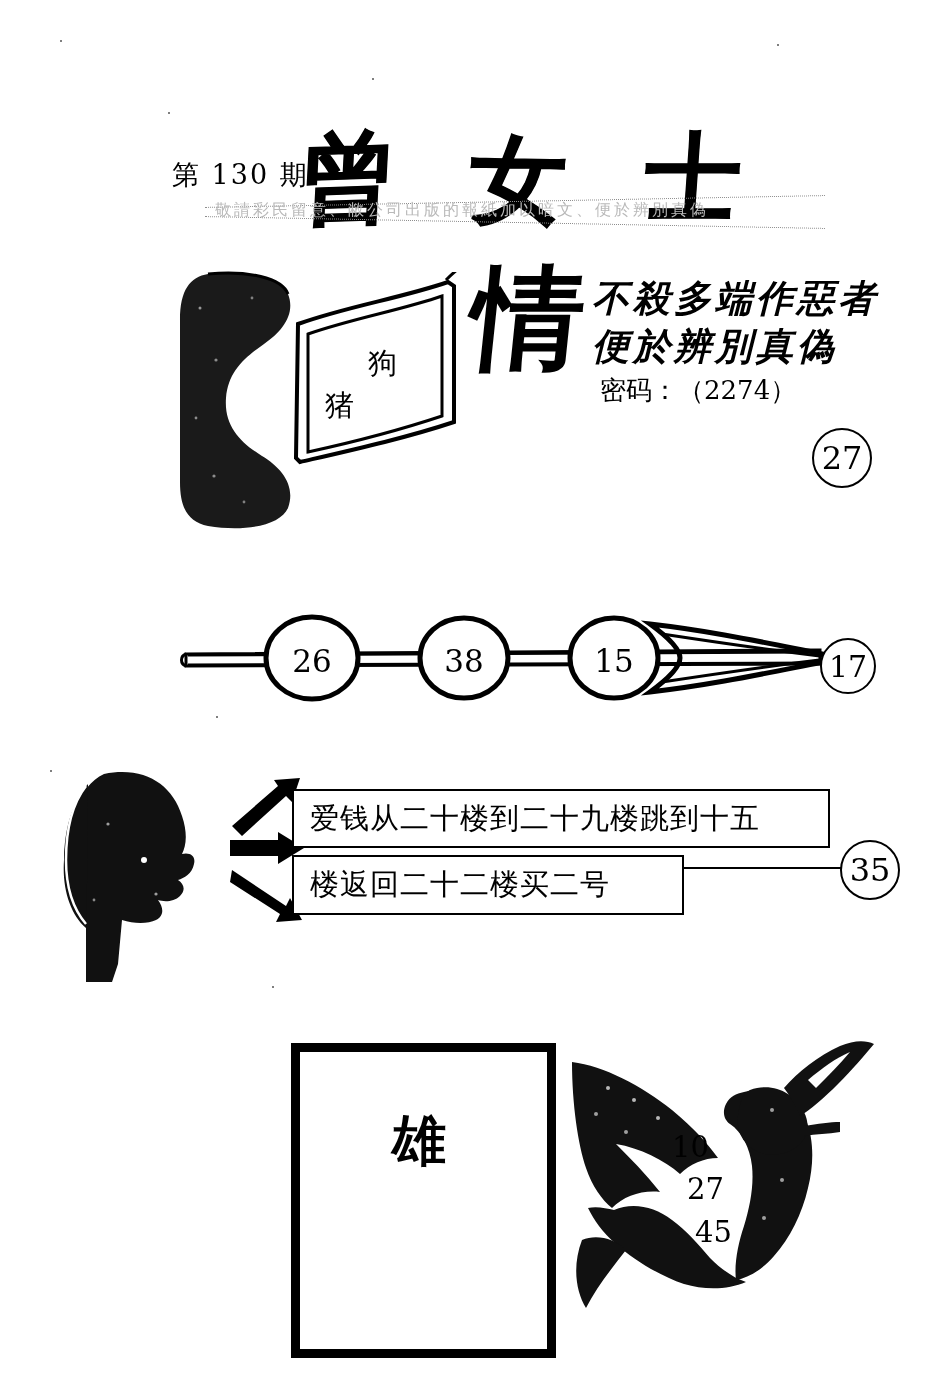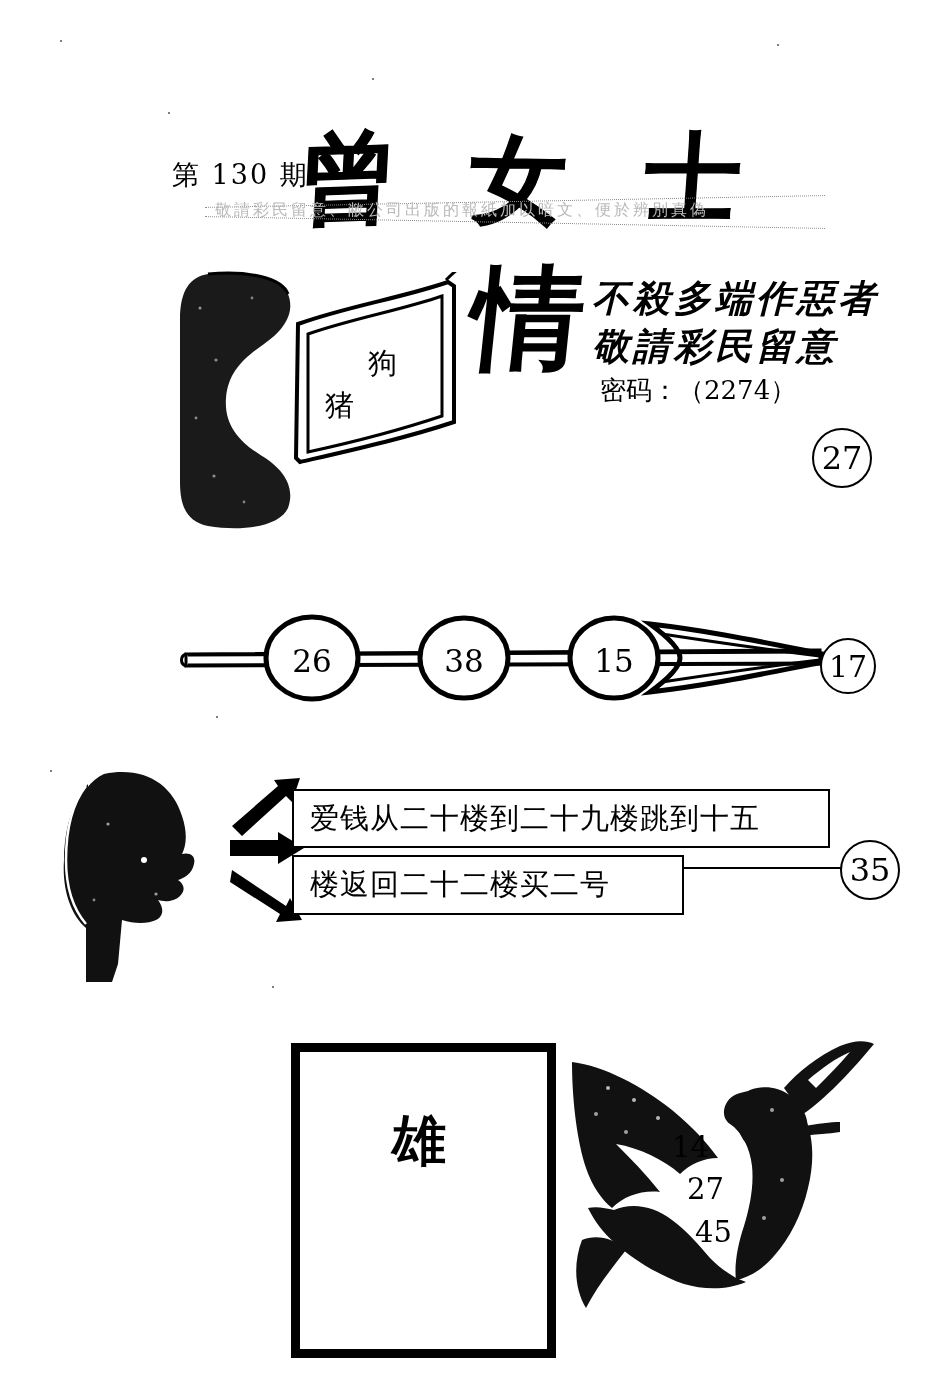--- a/index.html
+++ b/index.html
@@ -163,21 +163,21 @@
                C110 158 64 170 18 180 Z" fill="none" stroke="#000" stroke-width="3"></path>
       <path d="M156 8 C160 4 166 -2 170 -4" fill="none" stroke="#000" stroke-width="3"></path>
     </svg>
   </div>
   <div class="abs" id="card-label-dog">狗</div>
   <div class="abs" id="card-label-pig">猪</div>
 
   <div class="abs" id="brush-qing">情</div>
 
   <div class="abs couplet" id="couplet-1">不殺多端作惡者</div>
-  <div class="abs couplet" id="couplet-2">敬請彩民留意</div>
+  <div class="abs couplet" id="couplet-2">便於辨別真偽</div>
 
   <div class="abs" id="password-line">
     <span>密码：</span><span>（2274）</span>
   </div>
 
   <div class="abs circle-num" id="circle-27">27</div>
 
   <div class="abs" id="spear">
     <svg width="690" height="100" viewBox="0 0 690 100">
 
@@ -275,21 +275,21 @@
       <circle cx="58" cy="92" r="2" fill="#fff" opacity=".6"></circle>
       <circle cx="204" cy="70" r="2" fill="#fff" opacity=".6"></circle>
       <circle cx="214" cy="140" r="2" fill="#fff" opacity=".6"></circle>
       <circle cx="196" cy="178" r="2" fill="#fff" opacity=".6"></circle>
       <circle cx="58" cy="232" r="2.5" fill="#fff" opacity=".8"></circle>
       <circle cx="72" cy="244" r="2.5" fill="#fff" opacity=".8"></circle>
       <circle cx="44" cy="248" r="2.5" fill="#fff" opacity=".8"></circle>
       <circle cx="62" cy="258" r="2.5" fill="#fff" opacity=".8"></circle>
     </svg>
   </div>
-  <div class="abs bird-num" id="bird-num-1">14</div>
+  <div class="abs bird-num" id="bird-num-1">10</div>
   <div class="abs bird-num" id="bird-num-2">27</div>
   <div class="abs bird-num" id="bird-num-3">45</div>
 
   <div class="speck" style="left:60px;top:40px;"></div>
   <div class="speck" style="left:777px;top:44px;"></div>
   <div class="speck" style="left:372px;top:78px;"></div>
   <div class="speck" style="left:168px;top:112px;"></div>
   <div class="speck" style="left:50px;top:770px;"></div>
   <div class="speck" style="left:272px;top:986px;"></div>
   <div class="speck" style="left:216px;top:716px;"></div>

